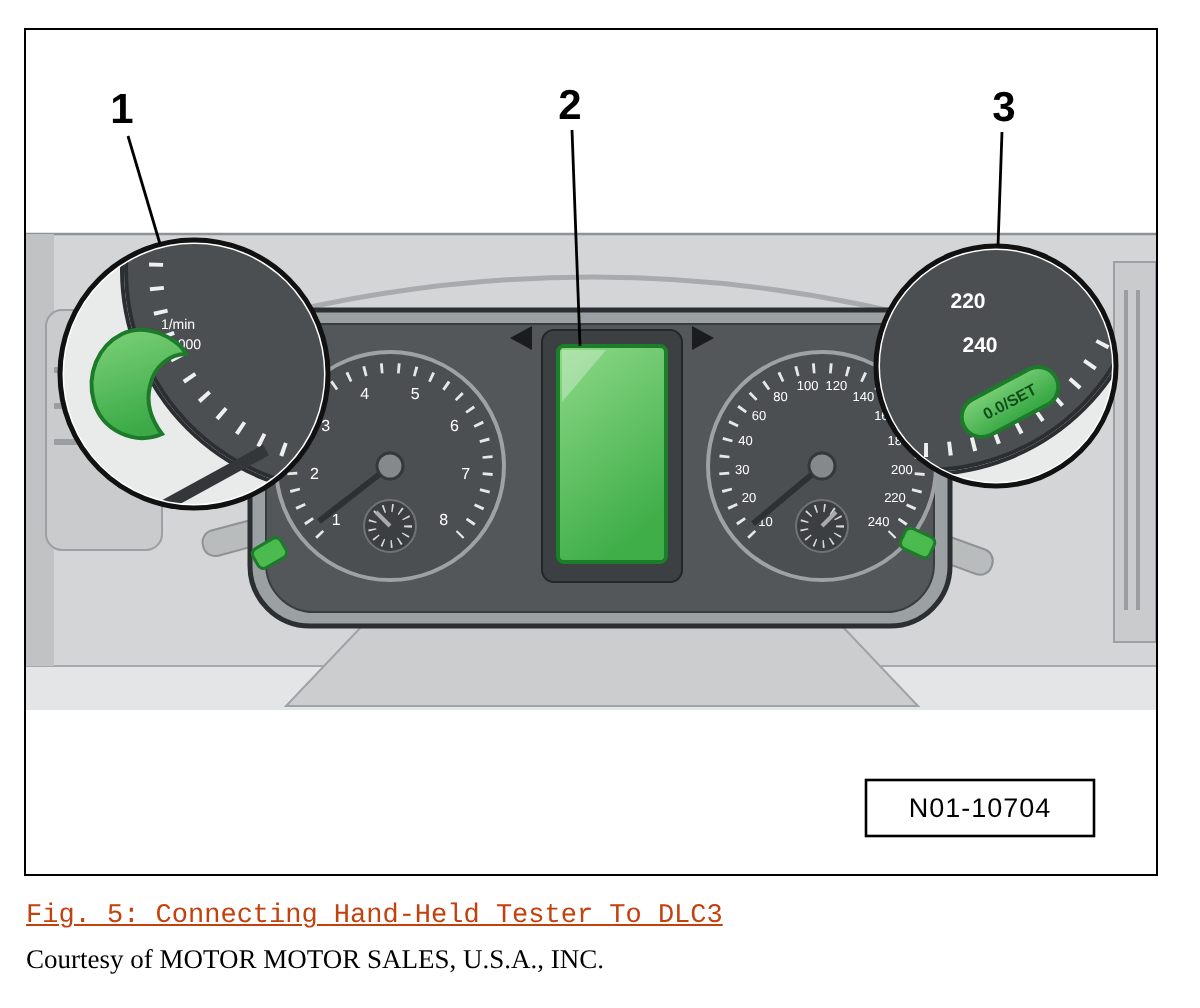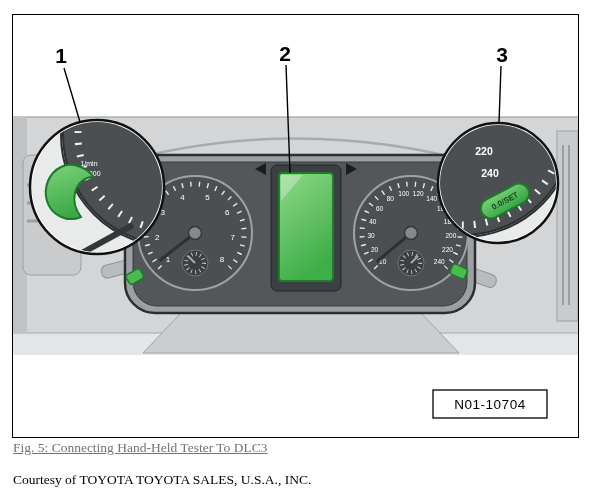--- a/index.html
+++ b/index.html
@@ -1,20 +1,20 @@
 <!DOCTYPE html>
 <html><head>
 <meta charset="utf-8">
 <style>
   html,body{margin:0;padding:0;background:#fff;}
   body{width:600px;height:504px;position:relative;font-family:"Liberation Sans",sans-serif;overflow:hidden;}
   .figure-frame{position:absolute;left:12px;top:14px;width:567px;height:424px;border:1px solid #000;box-sizing:border-box;background:#fff;}
   .figure-frame svg{display:block;}
   svg text{dominant-baseline:central;}
-  .caption{position:absolute;left:13px;top:440px;font-family:Liberation Serif, serif;font-size:13.5px;color:#737373;text-decoration:underline;white-space:nowrap;}
+  .caption{position:absolute;left:13px;top:451px;font-family:Liberation Mono, monospace;font-size:13.5px;color:#c2410c;text-decoration:underline;white-space:nowrap;}
   .courtesy{position:absolute;left:13px;top:472px;font-family:"Liberation Serif",serif;font-size:13.5px;color:#000;white-space:nowrap;}
 </style>
 </head>
 <body>
 
 <div class="figure-frame">
 <svg width="565" height="422" viewBox="0 0 565 422">
   <defs>
     <linearGradient id="dispGrad" x1="0" y1="0" x2="0.4" y2="1">
       <stop offset="0" stop-color="#8ed987"></stop>
@@ -159,13 +159,13 @@
   </g>
 
   <g>
     <rect x="420" y="375" width="114" height="28" fill="#ffffff" stroke="#000000" stroke-width="1.3"></rect>
     <text x="477" y="389" font-size="13.5" fill="#000" text-anchor="middle" letter-spacing="0.5">N01-10704</text>
   </g>
 </svg>
 </div>
 
 <div class="caption">Fig. 5: Connecting Hand-Held Tester To DLC3</div>
-<div class="courtesy">Courtesy of TOYOTA TOYOTA SALES, U.S.A., INC.</div>
+<div class="courtesy">Courtesy of MOTOR MOTOR SALES, U.S.A., INC.</div>
 
 </body></html>

